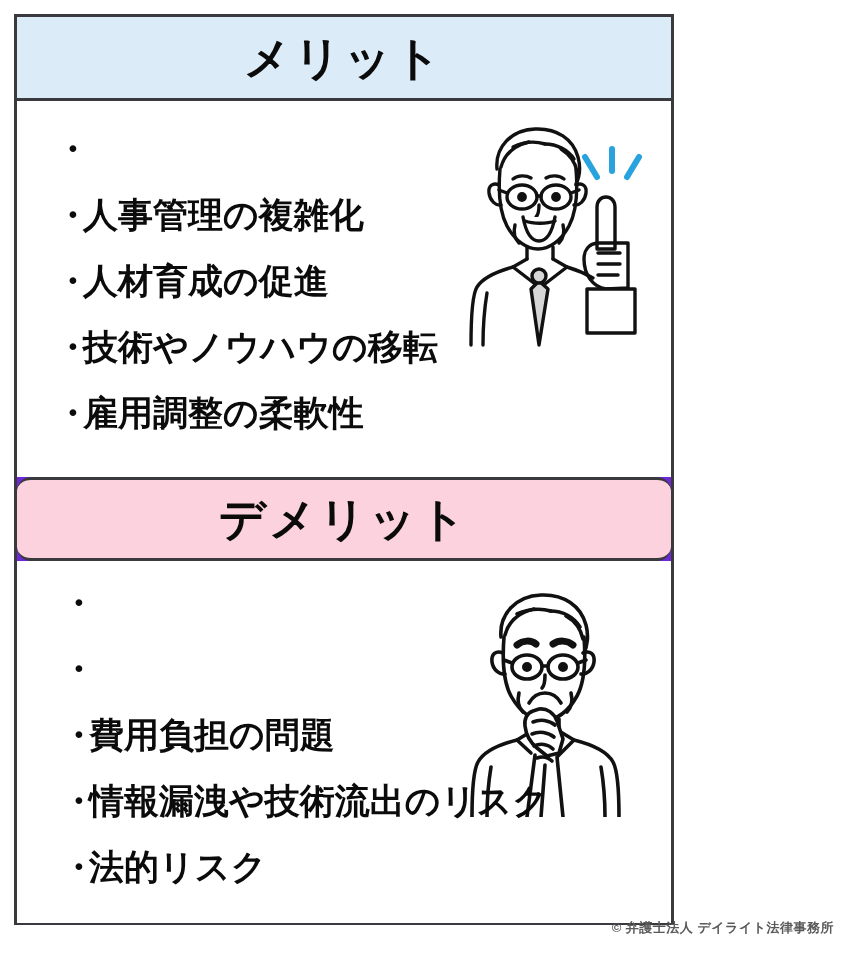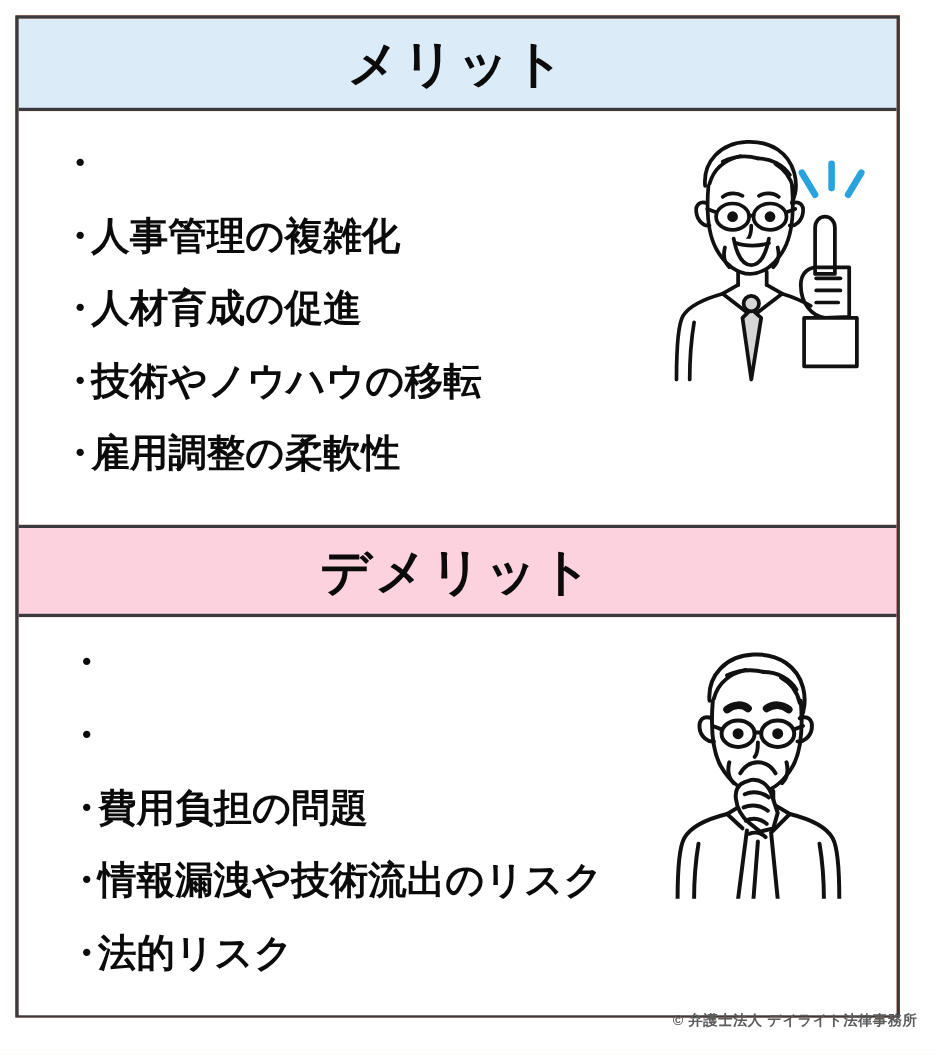--- a/index.html
+++ b/index.html
@@ -14,38 +14,38 @@
     color: #111111;
     position: relative;
     overflow: hidden;
   }
 
   
   .frame {
     position: absolute;
     left: 14px;
     top: 14px;
-    width: 804px;
+    width: 660px;
     height: 911px;
     box-sizing: border-box;
     border: 3px solid #3a3a3e;
-    background: #c2410c;
+    background: #6d28d9;
   }
 
   .band {
     box-sizing: border-box;
     width: 100%;
     height: 84px;
     display: flex;
     align-items: center;
     justify-content: center;
     border-bottom: 3px solid #3a3a3e;
   }
   .band-merit  { background: #dbebf8; }
-  .band-demerit{ background: #fbd2de; border-top: 3px solid #3a3a3e; }
+  .band-demerit{ background: #fbd2de; border-top: 3px solid #3a3a3e; border-radius: 14px; }
 
   .band-title {
     font-size: 46px;
     font-weight: 700;
     letter-spacing: 3px;
     line-height: 1;
     color: #0b0b0b;
   }
 
   .section-body {

